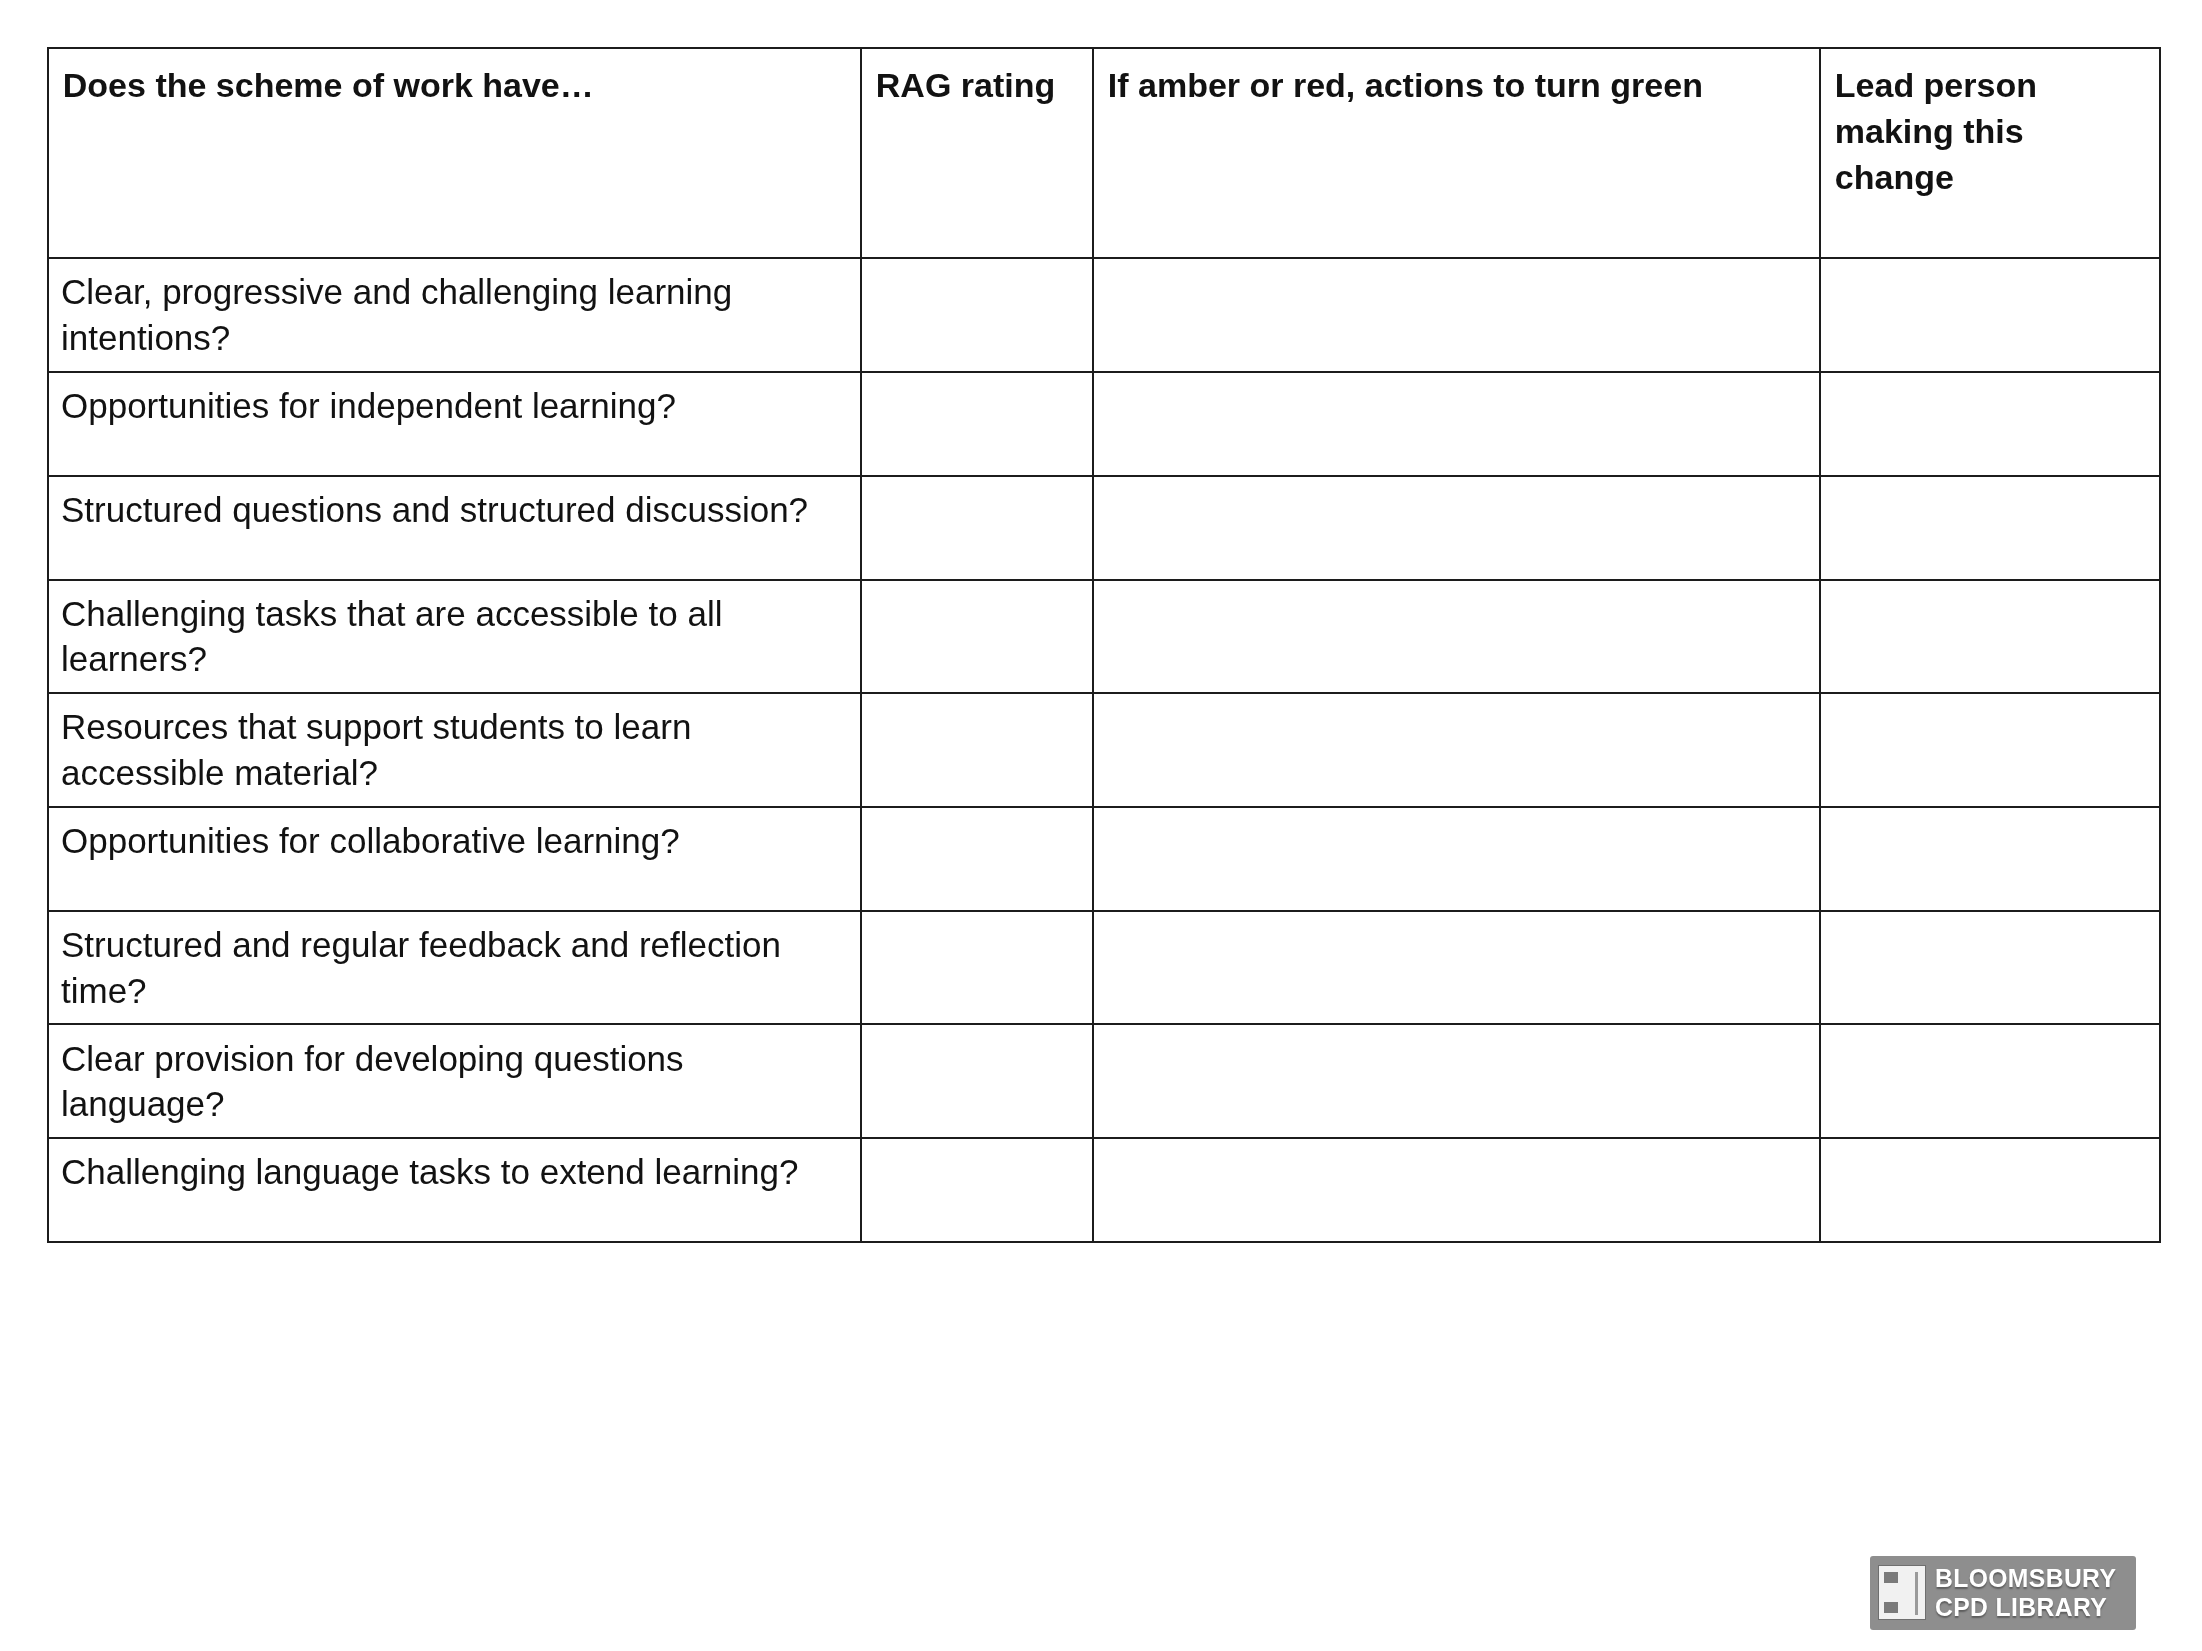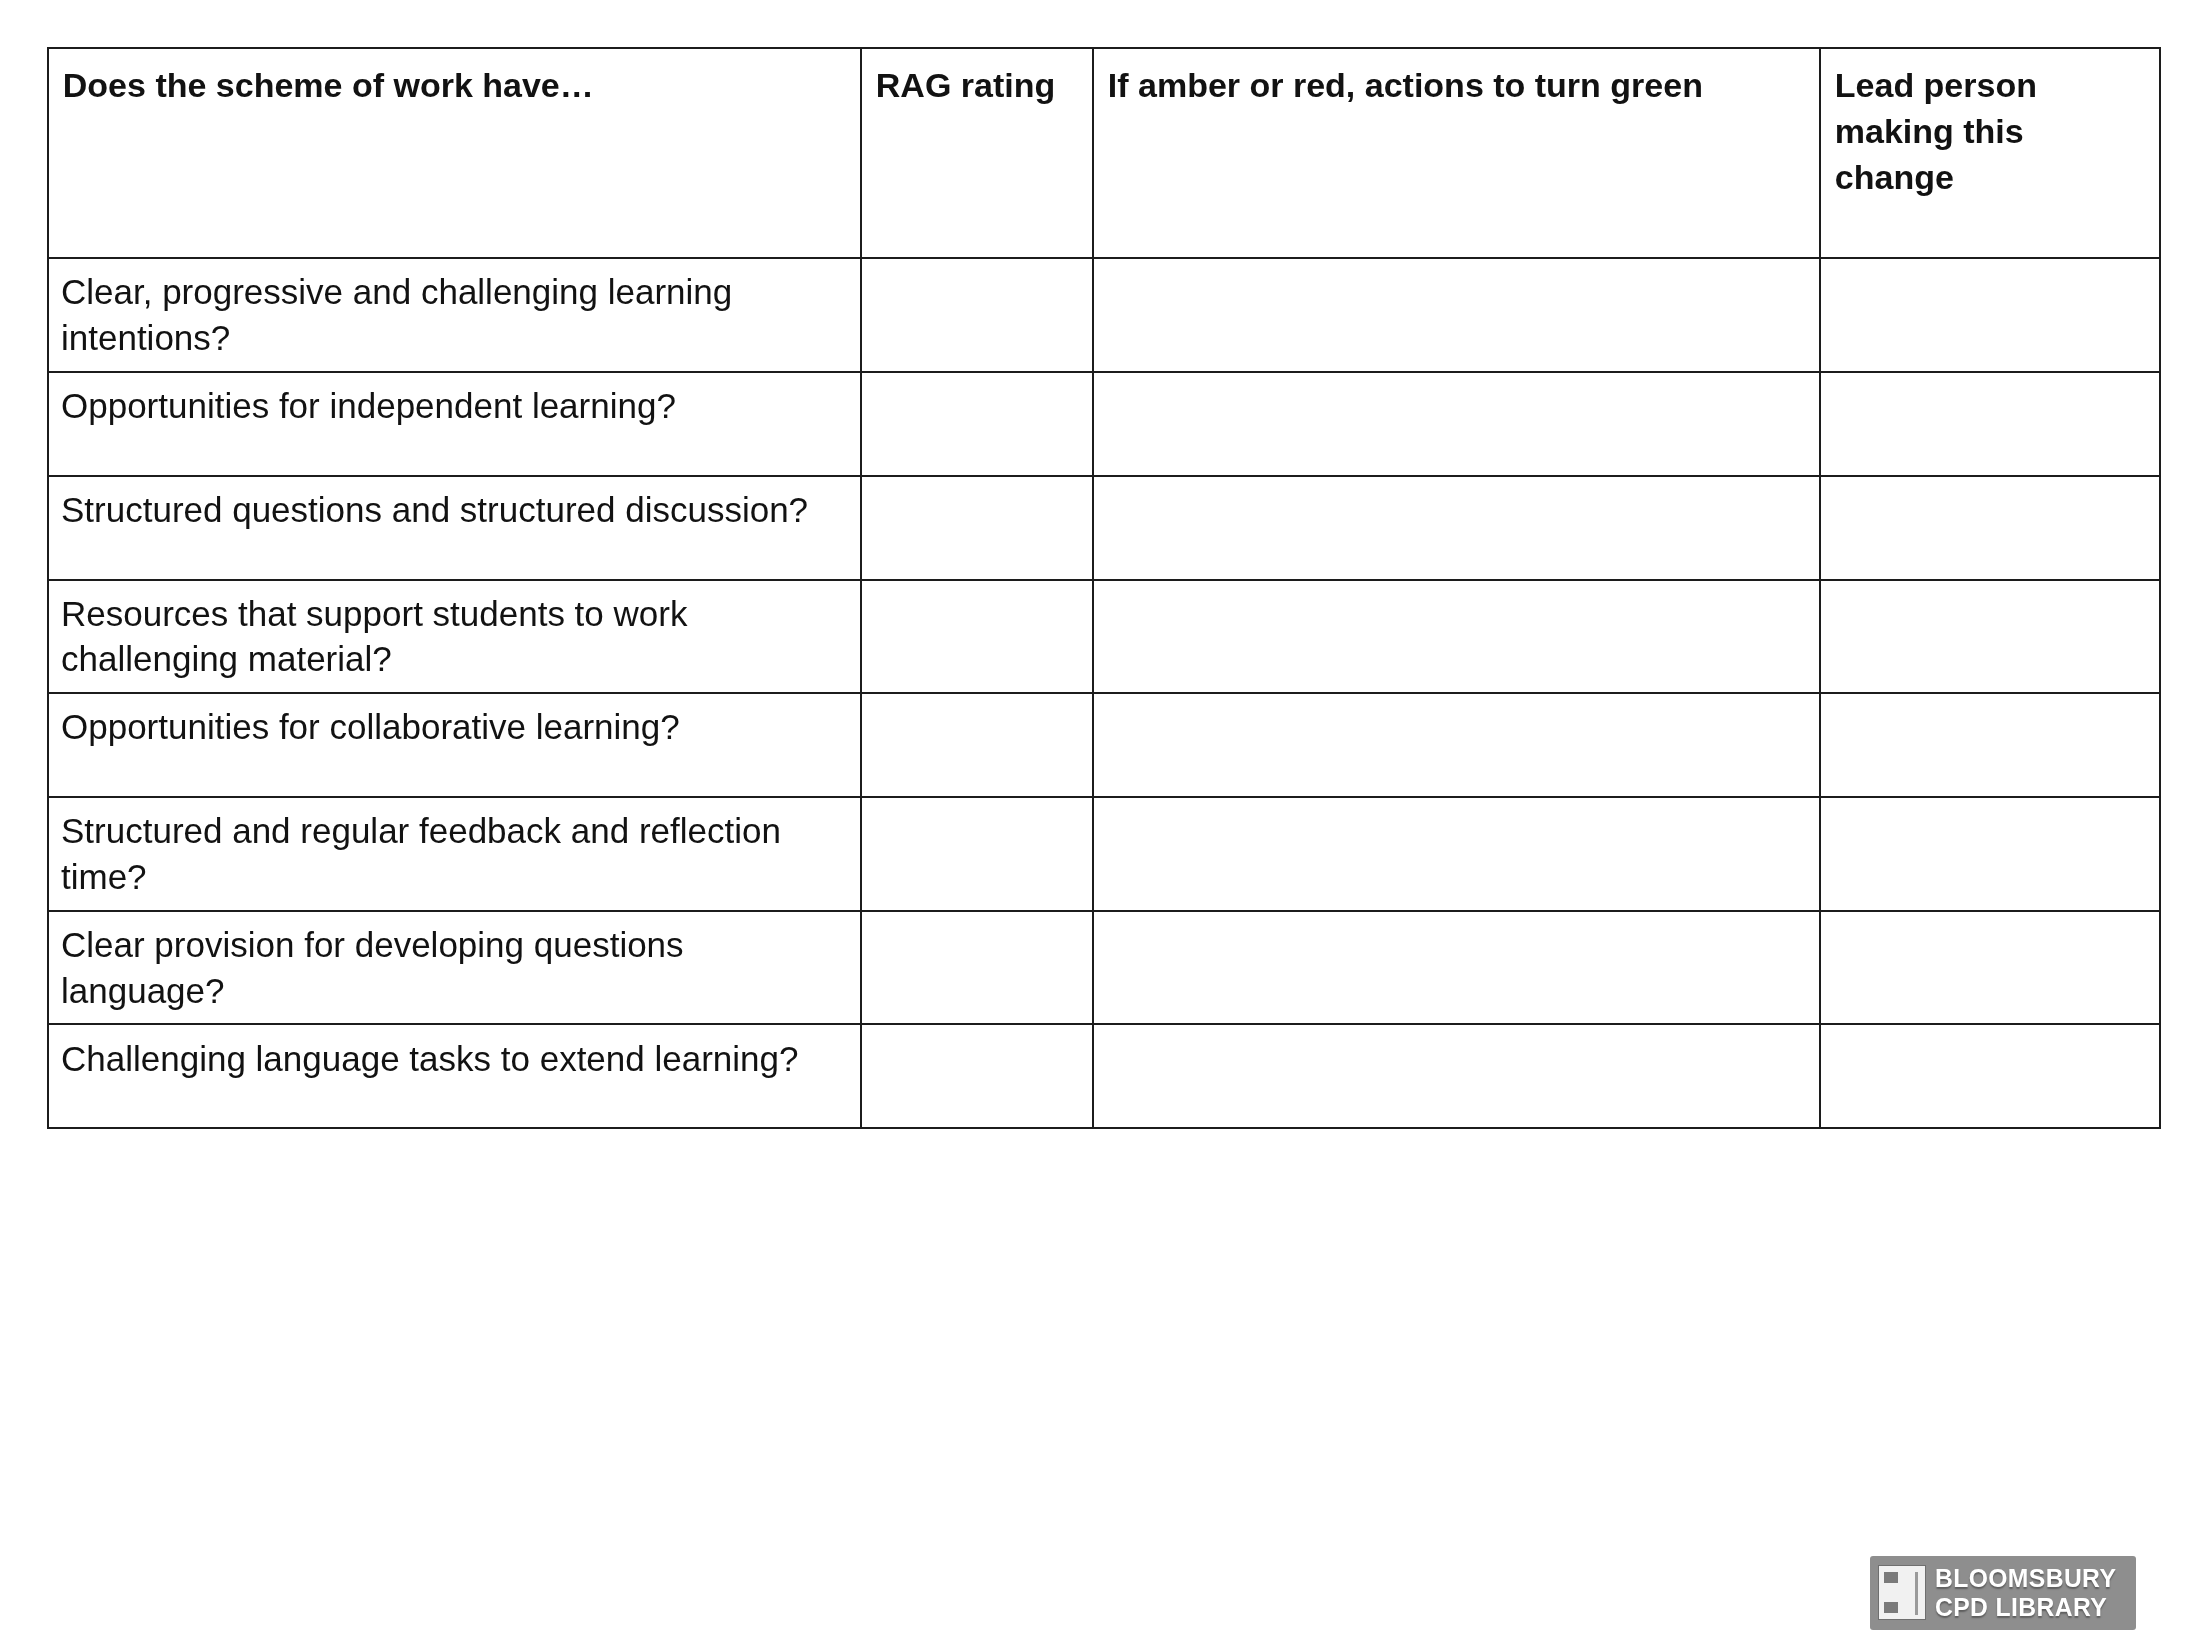--- a/index.html
+++ b/index.html
@@ -148,21 +148,27 @@
         <td></td>
         <td></td>
       </tr>
       <tr>
         <td class="q">Structured questions and structured discussion?</td>
         <td></td>
         <td></td>
         <td></td>
       </tr>
       <tr>
-        <td class="q">Resources that support students to work challenging material?</td>
+        <td class="q">Challenging tasks that are accessible to all learners?</td>
+        <td></td>
+        <td></td>
+        <td></td>
+      </tr>
+      <tr>
+        <td class="q">Resources that support students to learn accessible material?</td>
         <td></td>
         <td></td>
         <td></td>
       </tr>
       <tr>
         <td class="q">Opportunities for collaborative learning?</td>
         <td></td>
         <td></td>
         <td></td>
       </tr>

